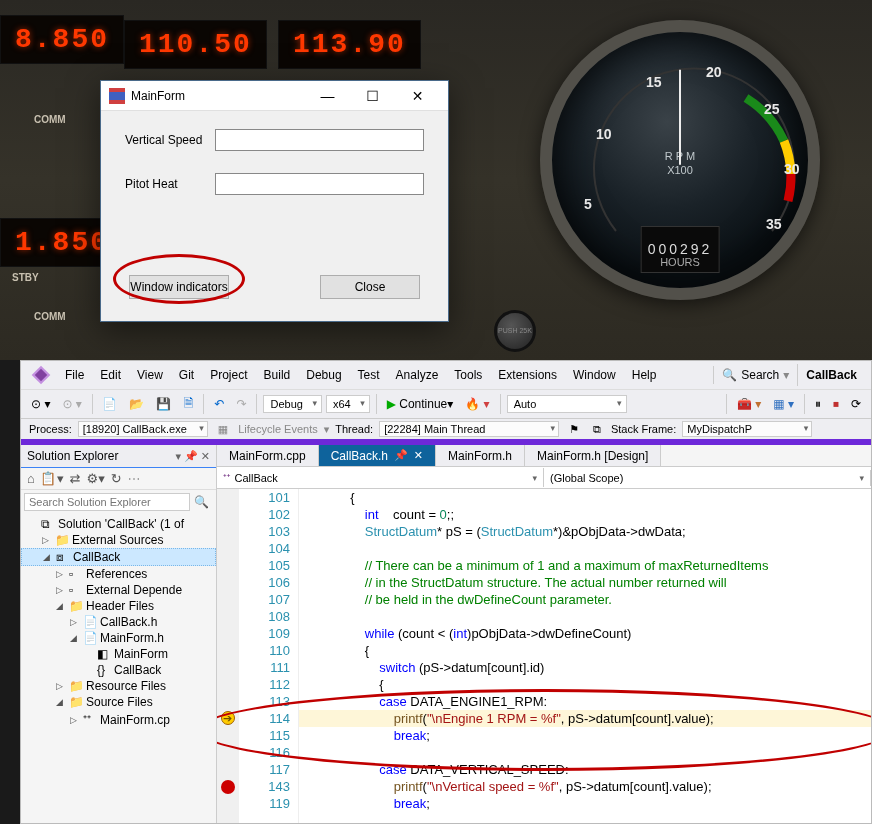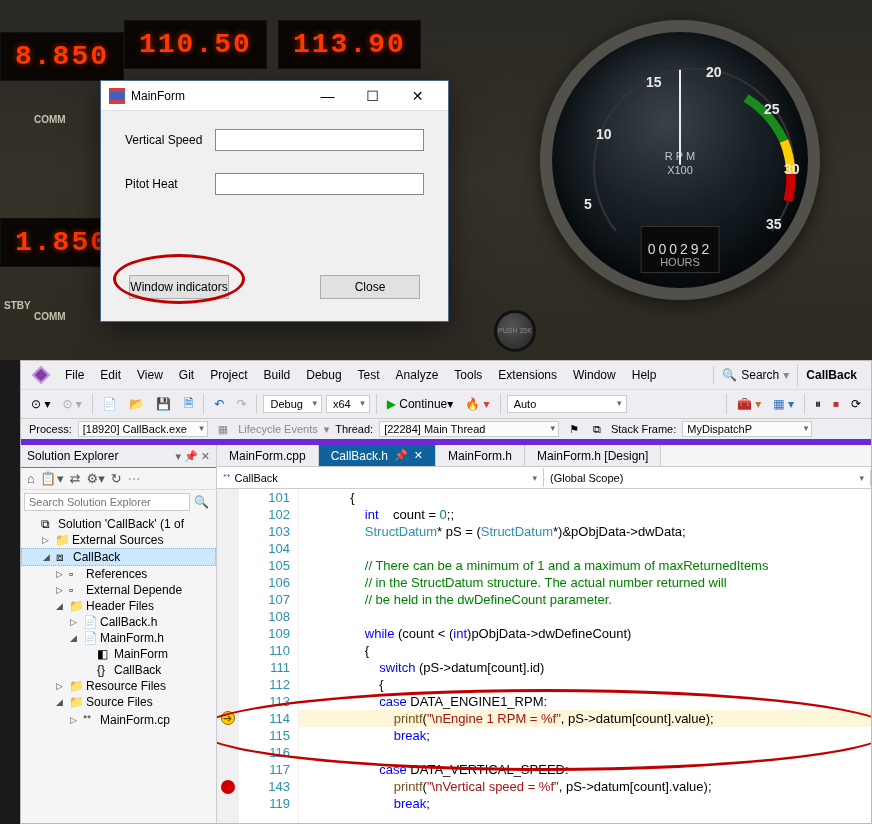--- a/index.html
+++ b/index.html
@@ -88,27 +88,27 @@
 .cm { color: #008000; }
 .st { color: #a31515; }
 .fn { color: #74531f; }
 .num-lit { color: #098658; }
 .ellipse-code { position: absolute; border: 3px solid #c00000; border-radius: 50%; pointer-events: none; z-index: 5; }
 </style>
 </head>
 <body>
 
 <div class="sim-bg">
-  <div class="readout" style="top:32px; left:0;">8.850</div>
+  <div class="readout" style="top:15px; left:0;">8.850</div>
   <div class="readout" style="top:20px; left:124px;">110.50</div>
   <div class="readout" style="top:20px; left:278px;">113.90</div>
   <div class="readout" style="top:218px; left:0;">1.850</div>
   <div class="comm-label" style="top:114px; left:34px;">COMM</div>
   <div class="comm-label" style="top:114px; left:402px;">NAV</div>
-  <div class="comm-label" style="top:272px; left:4px;margin-top:28px;">STBY</div>
+  <div class="comm-label" style="top:272px; left:12px;">STBY</div>
   <div class="comm-label" style="top:311px; left:34px;">COMM</div>
   <div class="push-knob">PUSH
 25K</div>
 
   <div class="gauge">
     <div class="gauge-face">
       <svg class="gauge-arc" width="256" height="256" viewBox="0 0 256 256">
         <path d="M 50 185 A 100 100 0 1 1 206 185" fill="none" stroke="#333" stroke-width="2"></path>
         <path d="M 180 52 A 100 100 0 0 1 218 95" fill="none" stroke="#1a8a1a" stroke-width="9"></path>
         <path d="M 218 95 A 100 100 0 0 1 225 128" fill="none" stroke="#ffcc00" stroke-width="9"></path>

